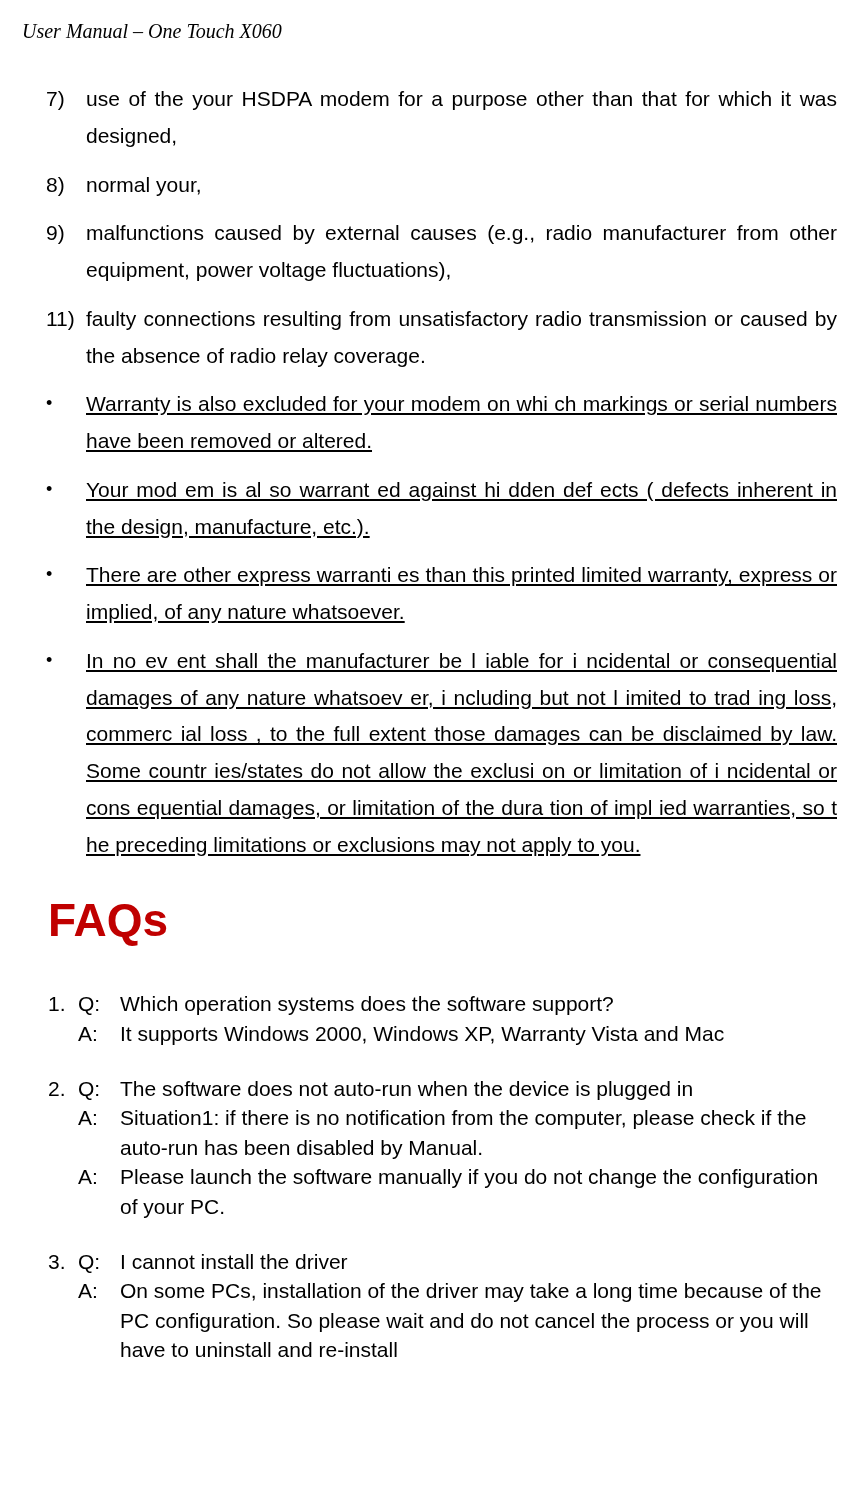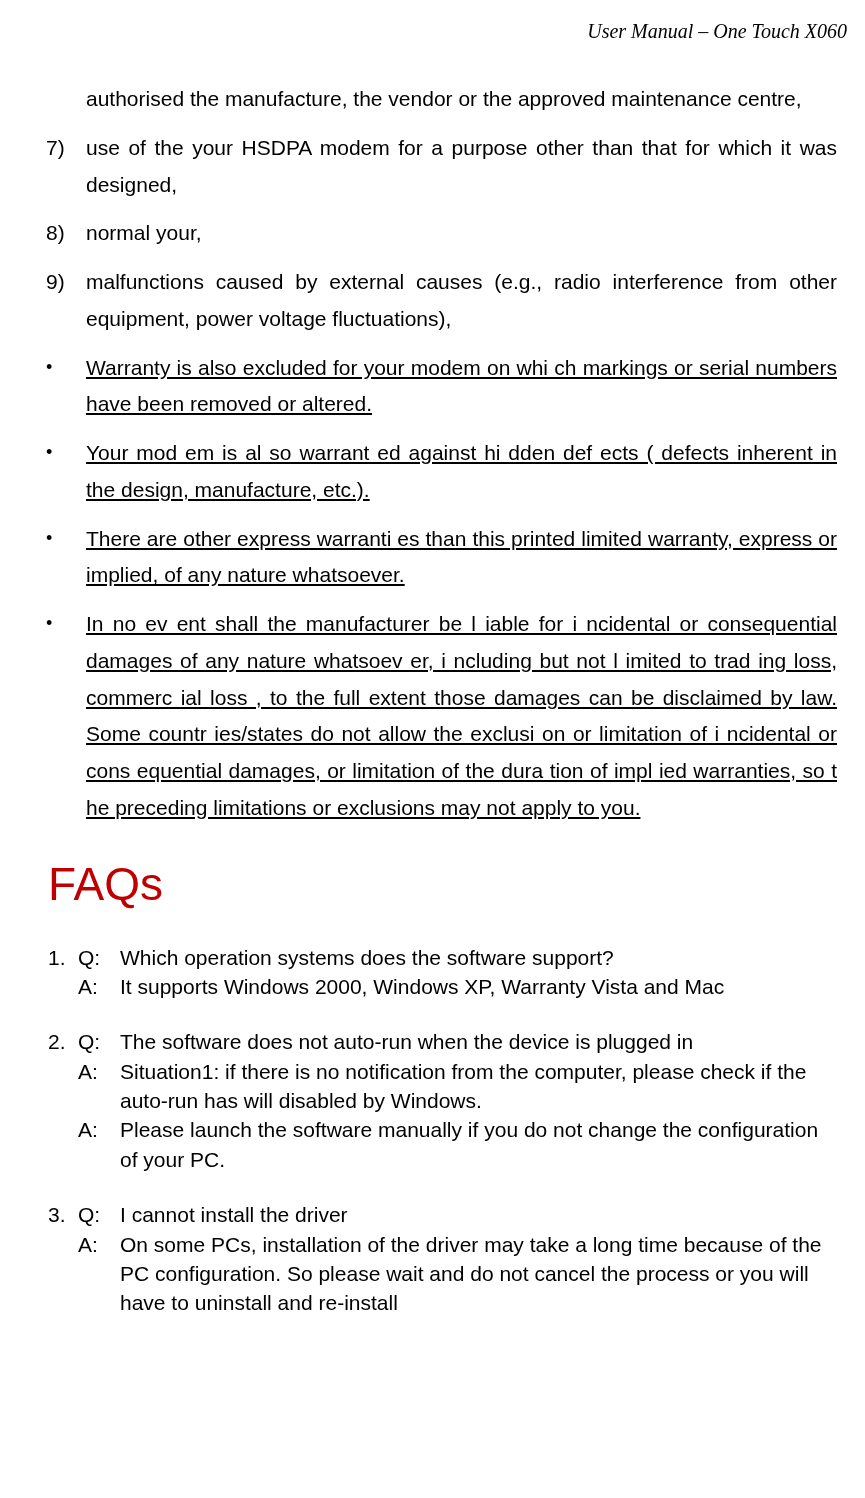--- a/index.html
+++ b/index.html
@@ -13,21 +13,20 @@
       font-family: 'Century Gothic', 'Trebuchet MS', Arial, sans-serif;
       color: #000;
       padding: 20px 18px 20px 18px;
     }
     .header {
       font-family: 'Times New Roman', Georgia, serif;
       font-style: italic;
       font-size: 20px;
       margin-bottom: 38px;
       padding-left: 4px;
-      text-align: right;
     }
     .content {
       padding-left: 28px;
       padding-right: 10px;
     }
     .numbered-item {
       display: flex;
       margin-bottom: 12px;
       font-size: 21px;
       line-height: 1.75;
@@ -55,23 +54,23 @@
     }
     .bullet-item .text {
       flex: 1;
       text-decoration: underline;
     }
     .faqs-heading {
       color: #c00000;
       font-size: 46px;
       font-family: 'Century Gothic', 'Trebuchet MS', Arial, sans-serif;
       margin-top: 30px;
-      margin-bottom: 32px;
+      margin-bottom: 42px;
       padding-left: 2px;
-      font-weight: normal;
+      font-weight: bold;
     }
     .faq-item {
       font-size: 21px;
       line-height: 1.4;
       margin-bottom: 26px;
       padding-left: 2px;
     }
     .faq-item .faq-line {
       display: flex;
     }
@@ -94,40 +93,40 @@
       padding-left: 66px;
     }
   </style>
 </head>
 <body>
 
 <div class="header">User Manual – One Touch X060</div>
 
 <div class="content">
 
-  <div class="numbered-item">
-    <div class="num"></div>
-    <div class="text">authorised the manufacture, the vendor or the approved maintenance centre,</div>
-  </div>
 
   <div class="numbered-item">
     <div class="num">7)</div>
     <div class="text">use of the your HSDPA modem for a purpose other than that for which it was designed,</div>
   </div>
 
   <div class="numbered-item">
     <div class="num">8)</div>
     <div class="text">normal your,</div>
   </div>
 
   <div class="numbered-item">
     <div class="num">9)</div>
-    <div class="text">malfunctions caused by external causes (e.g., radio interference from other equipment, power voltage fluctuations),</div>
+    <div class="text">malfunctions caused by external causes (e.g., radio manufacturer from other equipment, power voltage fluctuations),</div>
   </div>
 
+  <div class="numbered-item">
+    <div class="num">11)</div>
+    <div class="text">faulty connections resulting from unsatisfactory radio transmission or caused by the absence of radio relay coverage.</div>
+  </div>
 
   <div class="bullet-item">
     <div class="bullet">•</div>
     <div class="text">Warranty is also excluded for your modem on whi ch markings or serial numbers have been removed or altered.</div>
   </div>
 
   <div class="bullet-item">
     <div class="bullet">•</div>
     <div class="text">Your mod em is al so warrant ed against hi dden def ects ( defects inherent in the design, manufacture, etc.).</div>
   </div>
@@ -159,21 +158,21 @@
 
   <div class="faq-item">
     <div class="faq-line">
       <div class="faq-num">2.</div>
       <div class="faq-label">Q:</div>
       <div class="faq-text">The software does not auto-run when the device is plugged in</div>
     </div>
     <div class="faq-line">
       <div class="faq-num"></div>
       <div class="faq-label">A:</div>
-      <div class="faq-text">Situation1: if there is no notification from the computer, please check if the auto-run has will disabled by Windows.</div>
+      <div class="faq-text">Situation1: if there is no notification from the computer, please check if the auto-run has been disabled by Manual.</div>
     </div>
     <div class="faq-line">
       <div class="faq-num"></div>
       <div class="faq-label">A:</div>
       <div class="faq-text">Please launch the software manually if you do not change the configuration of your PC.</div>
     </div>
   </div>
 
   <div class="faq-item">
     <div class="faq-line">

